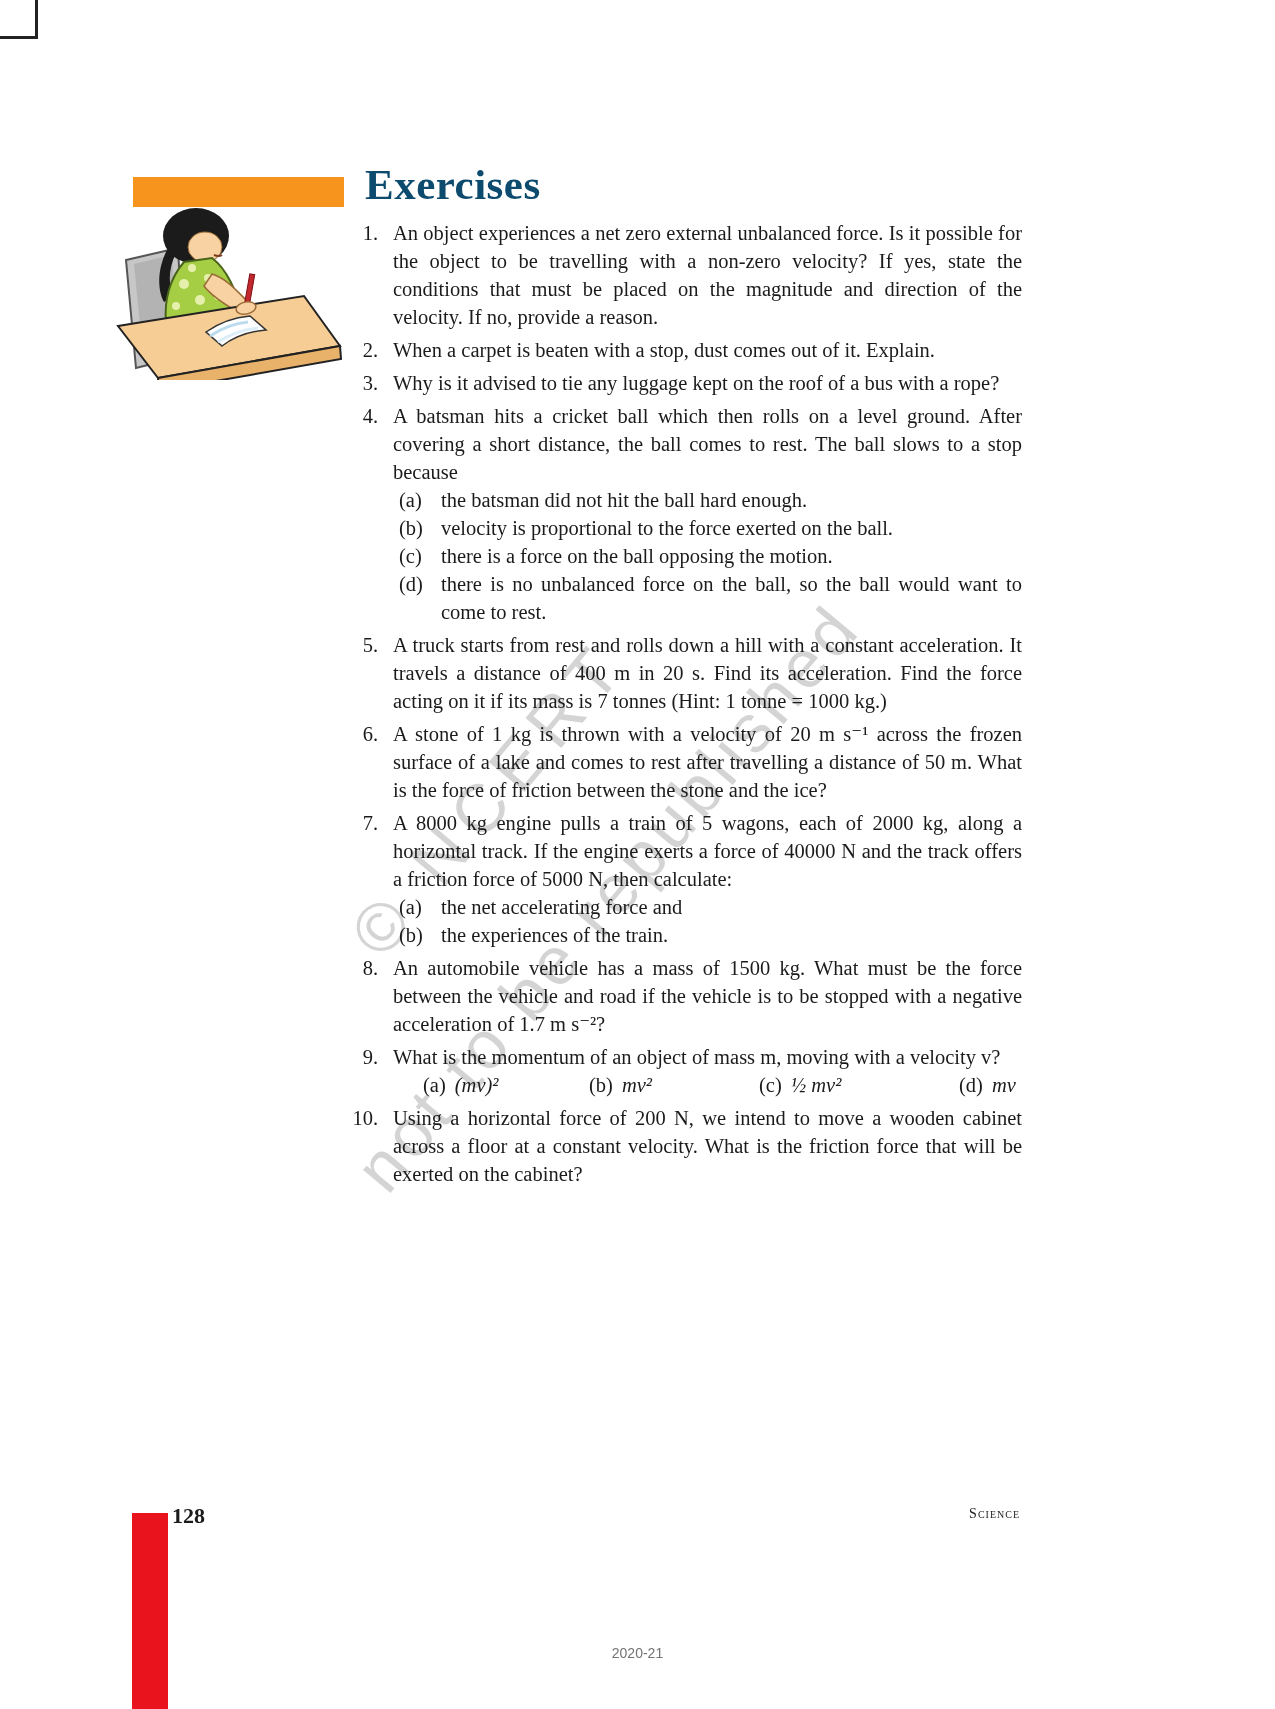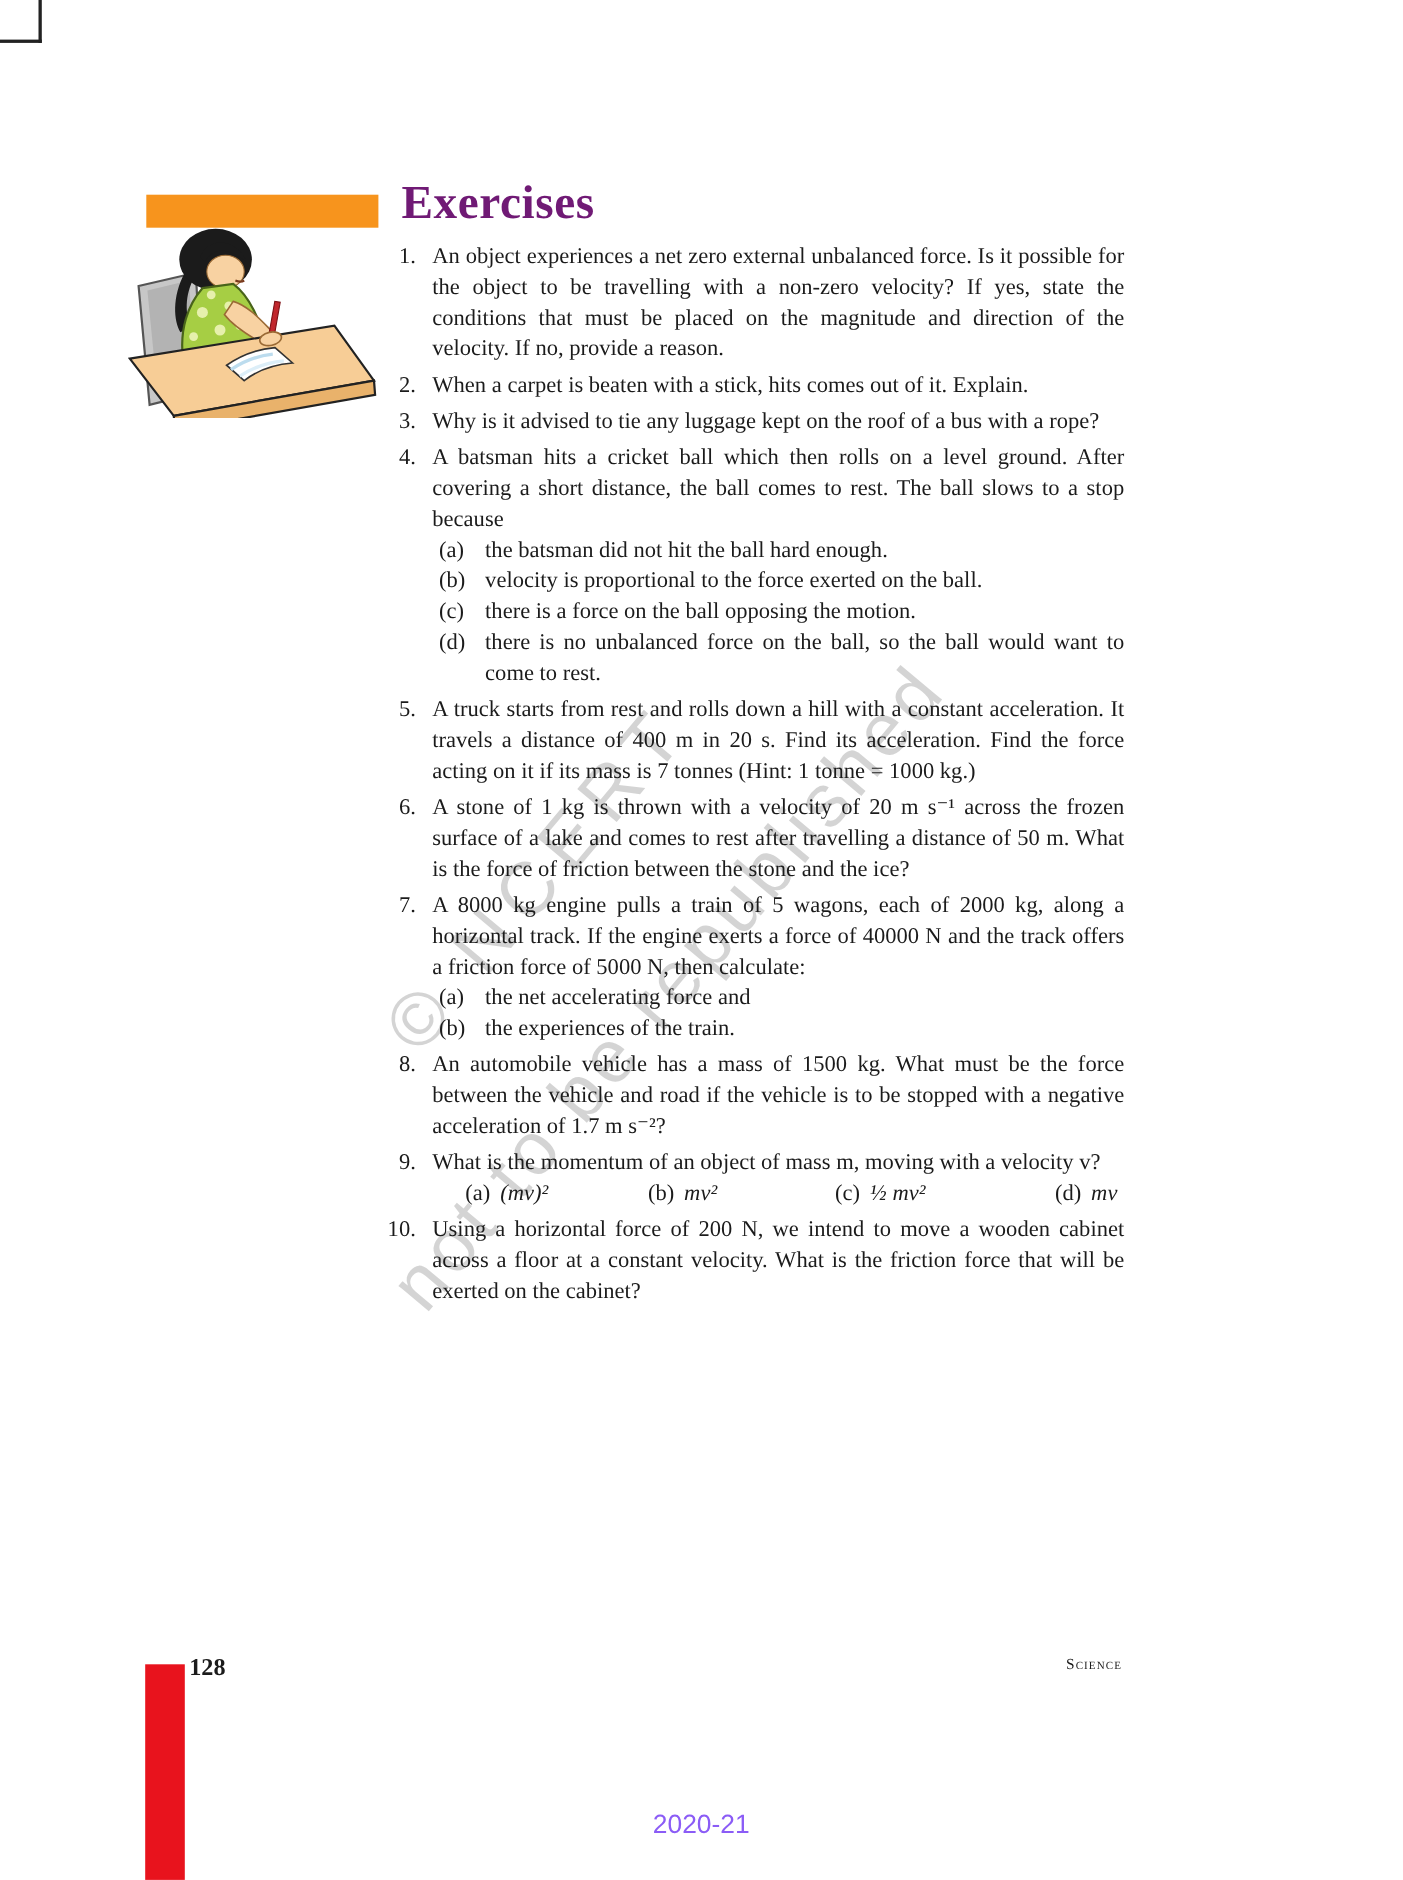--- a/index.html
+++ b/index.html
@@ -12,21 +12,21 @@
   
   .crop-mark {
     position:absolute; left:0; top:0; width:35px; height:36px;
     border-right:3px solid #222; border-bottom:3px solid #222;
   }
 
   
   .orange-bar { position:absolute; left:133px; top:177px; width:211px; height:30px; background:#F7941D; }
   .page-title {
     position:absolute; left:365px; top:160px; font-size:43px; font-weight:bold;
-    color:#701a75; letter-spacing:0.5px;
+    color:#0c4a6e; letter-spacing:0.5px;
   }
 
   
   .illustration { position:absolute; left:106px; top:198px; width:244px; height:182px; }
 
   
   .watermark {
     position:absolute; left:138px; top:668px; width:820px; height:360px;
     transform:rotate(-50deg); display:flex; flex-direction:column;
     justify-content:center; align-items:center; z-index:0; pointer-events:none;
@@ -53,21 +53,21 @@
 
   
   .red-bar  { position:absolute; left:132px; top:1513px; width:36px; height:196px; background:#E8131D; }
   .page-num { position:absolute; left:172px; top:1503px; font-size:22px; font-weight:bold; }
   .book-label {
     position:absolute; right:255px; top:1506px; font-size:14px;
     font-variant:small-caps; letter-spacing:1px;margin-left:20px;
   }
   .year-mark {
     position:absolute; left:0; right:0; top:1645px; text-align:center;
-    font-family:"Liberation Sans",sans-serif; font-size:24px; color:#8b5cf6;
+    font-family:"Liberation Sans",sans-serif; font-size:14px; color:#737373;
   }
 </style>
 </head>
 <body>
 
 <div class="crop-mark"></div>
 
 <div class="orange-bar"></div>
 <div class="page-title">Exercises</div>
 
@@ -120,21 +120,21 @@
 
 <div class="exercises">
 
   <div class="item">
     <div class="num">1.</div>
     <div class="body">An object experiences a net zero external unbalanced force. Is it possible for the object to be travelling with a non-zero velocity? If yes, state the conditions that must be placed on the magnitude and direction of the velocity. If no, provide a reason.</div>
   </div>
 
   <div class="item">
     <div class="num">2.</div>
-    <div class="body">When a carpet is beaten with a stick, hits comes out of it. Explain.</div>
+    <div class="body">When a carpet is beaten with a stop, dust comes out of it. Explain.</div>
   </div>
 
   <div class="item">
     <div class="num">3.</div>
     <div class="body">Why is it advised to tie any luggage kept on the roof of a bus with a rope?</div>
   </div>
 
   <div class="item">
     <div class="num">4.</div>
     <div class="body">

